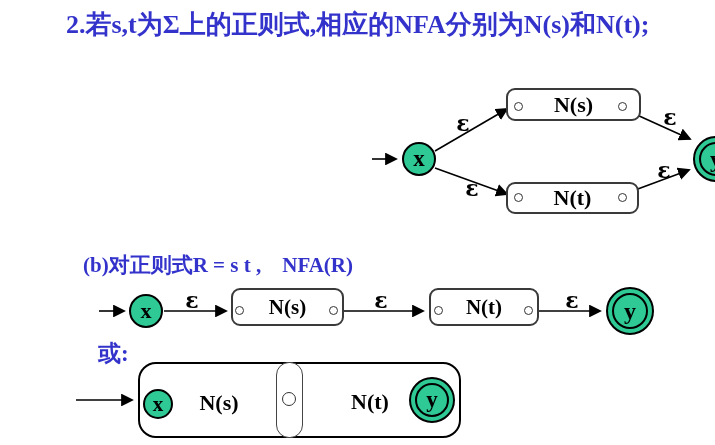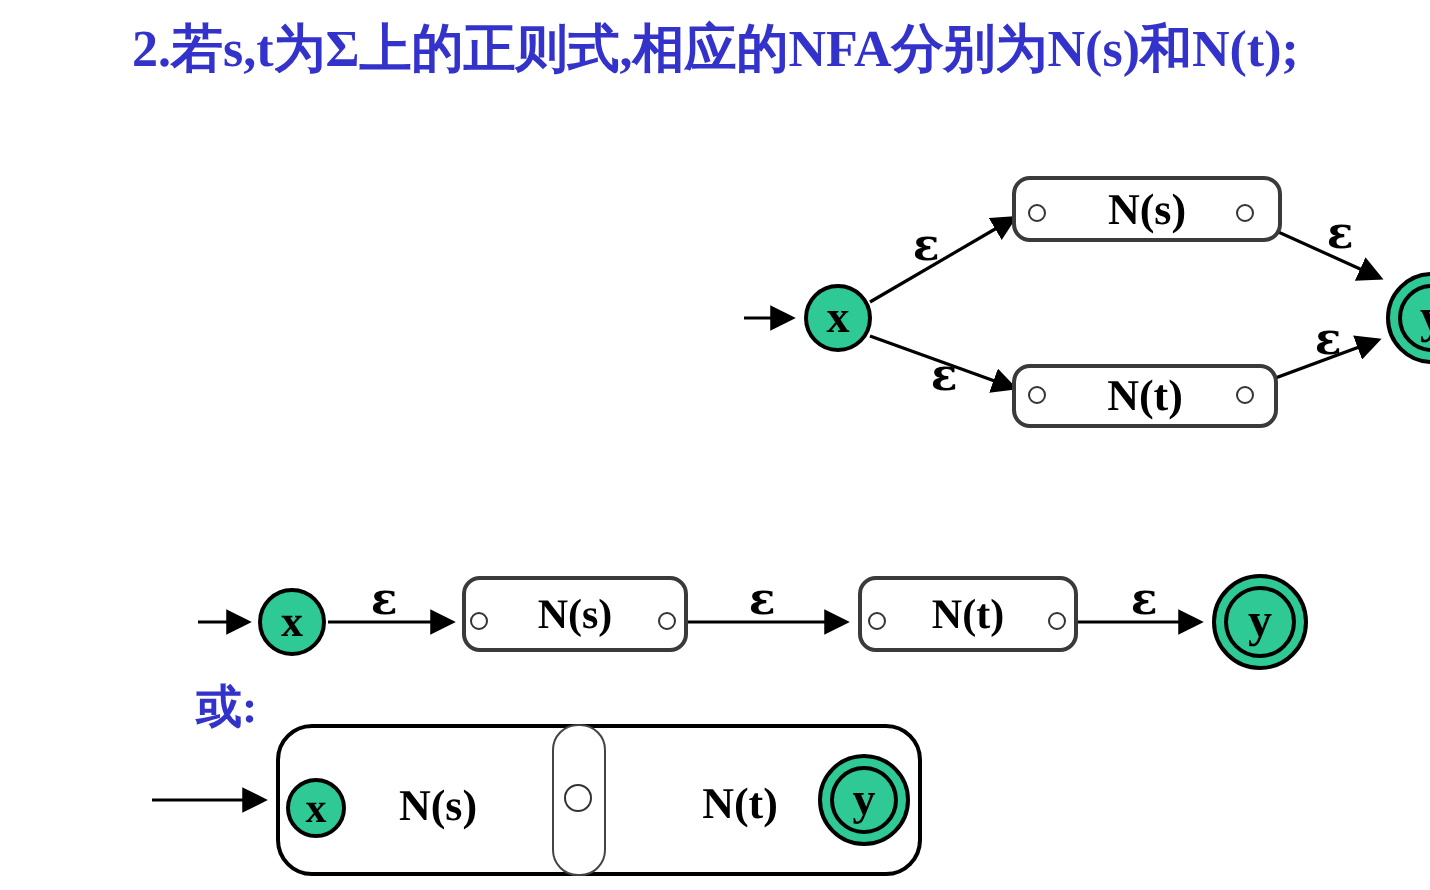--- a/index.html
+++ b/index.html
@@ -95,20 +95,21 @@
 
     <line x1="63" y1="311" x2="88" y2="311" stroke="#000" stroke-width="1.6" marker-end="url(#arr)"></line>
     <line x1="128" y1="311" x2="190" y2="311" stroke="#000" stroke-width="1.6" marker-end="url(#arr)"></line>
     <line x1="303" y1="311" x2="387" y2="311" stroke="#000" stroke-width="1.6" marker-end="url(#arr)"></line>
     <line x1="498" y1="311" x2="564" y2="311" stroke="#000" stroke-width="1.6" marker-end="url(#arr)"></line>
 
     <line x1="40" y1="400" x2="96" y2="400" stroke="#000" stroke-width="1.6" marker-end="url(#arr)"></line>
   </svg>
 
   <div class="heading" id="title">2.若s,t为Σ上的正则式,相应的NFA分别为N(s)和N(t);</div>
+  <div class="heading" id="heading-b">(b)对正则式R = s t ,    NFA(R)</div>
   <div class="heading" id="or-label">或:</div>
 
   <div class="state" style="left:366px;top:142px;width:34px;height:34px;font-size:23px;">
     <span class="st-label">x</span>
   </div>
 
   <div class="nbox" style="left:470px;top:88px;width:135px;height:33px;font-size:22px;">
     <span>N(s)</span>
   </div>
   <div class="port" style="left:478px;top:102px;"></div>

